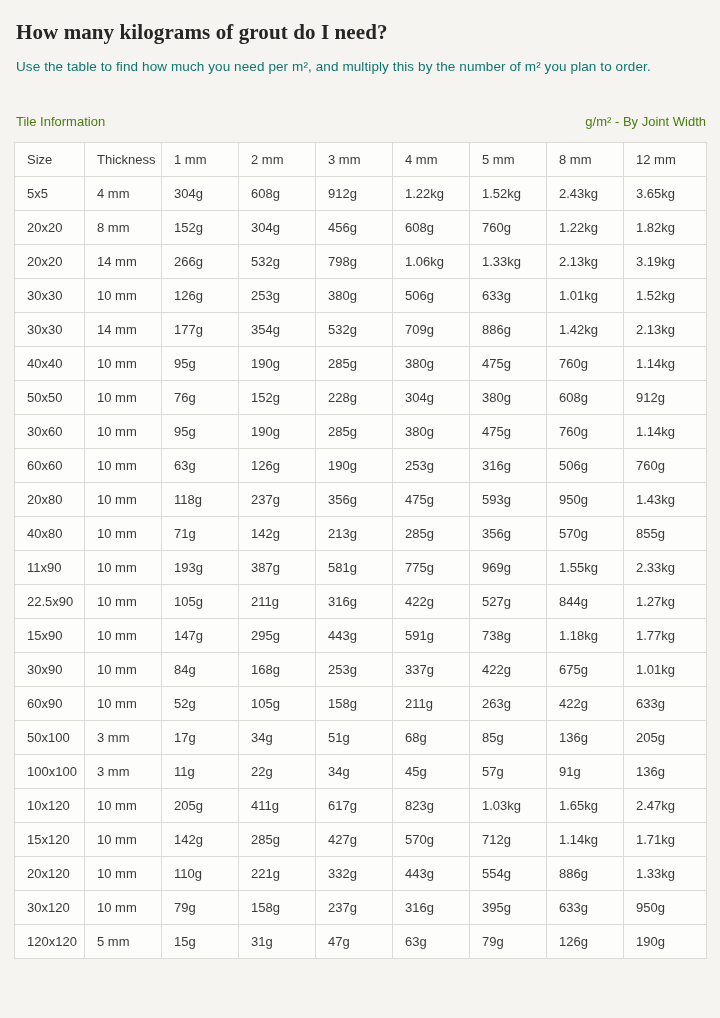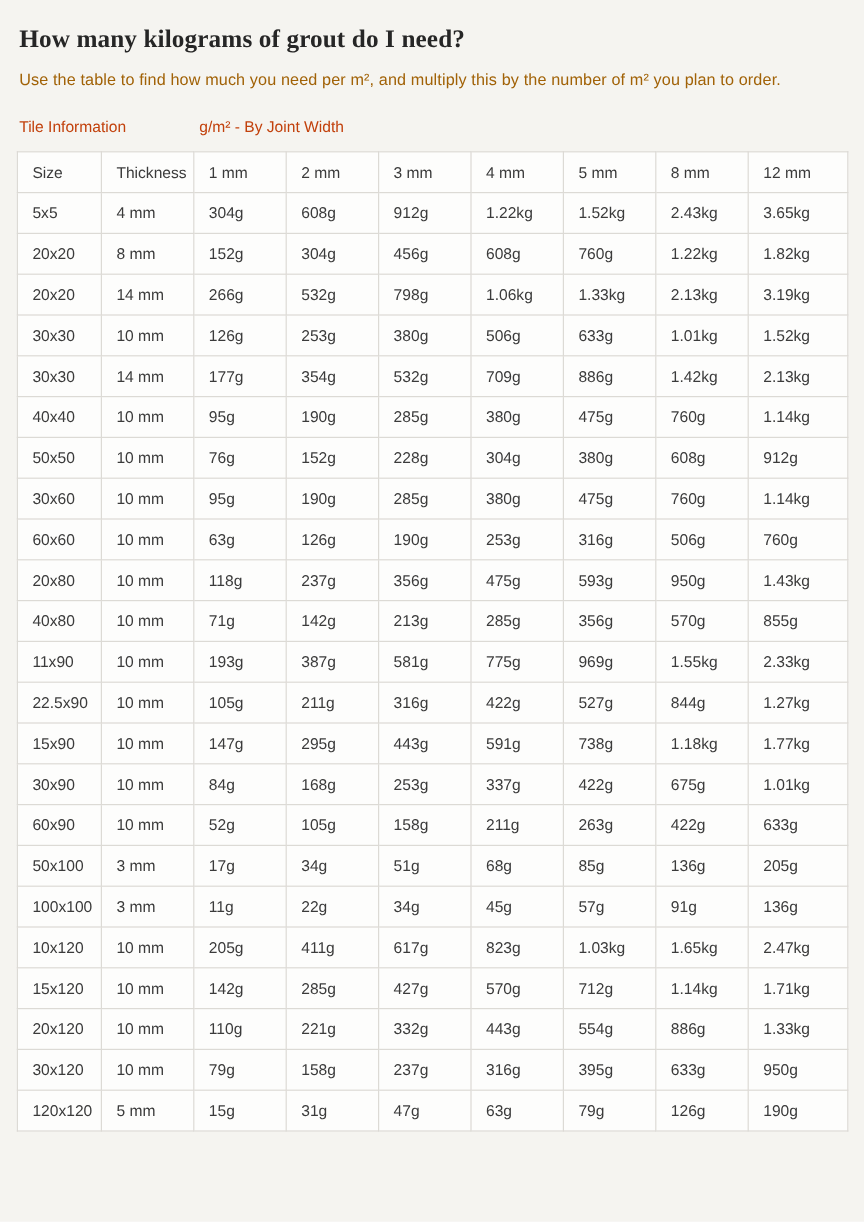--- a/index.html
+++ b/index.html
@@ -19,37 +19,37 @@
     font-family: Liberation Serif, serif;
     font-size: 21px;
     font-weight: 700;
     color: #262626;
     letter-spacing: 0.1px;
     margin-left: 2px;
     margin-bottom: 14px;
   }
   .subtitle {
     font-size: 13.5px;
-    color: #a16207;
+    color: #0f766e;
     margin-left: 2px;
-    margin-bottom: 24px;
+    margin-bottom: 40px;
     letter-spacing: 0.1px;
   }
   .captions {
     position: relative;
     width: 692px;
     height: 18px;
     margin-bottom: 10px;
     font-size: 13px;
-    color: #c2410c;
+    color: #4d7c0f;
   }
   .caption-left { position: absolute; left: 2px; top: 0; }
   .caption-right {
-    position: absolute; left: 152px; right: 0; top: 0;
-    text-align: left;
+    position: absolute; left: 164px; right: 0; top: 0;
+    text-align: right;
   }
   table.grout {
     width: 692px;
     border-collapse: collapse;
     table-layout: fixed;
     background: #fdfdfc;
     font-size: 13px;
     color: #3b3b3b;
   }
   table.grout th, table.grout td {

